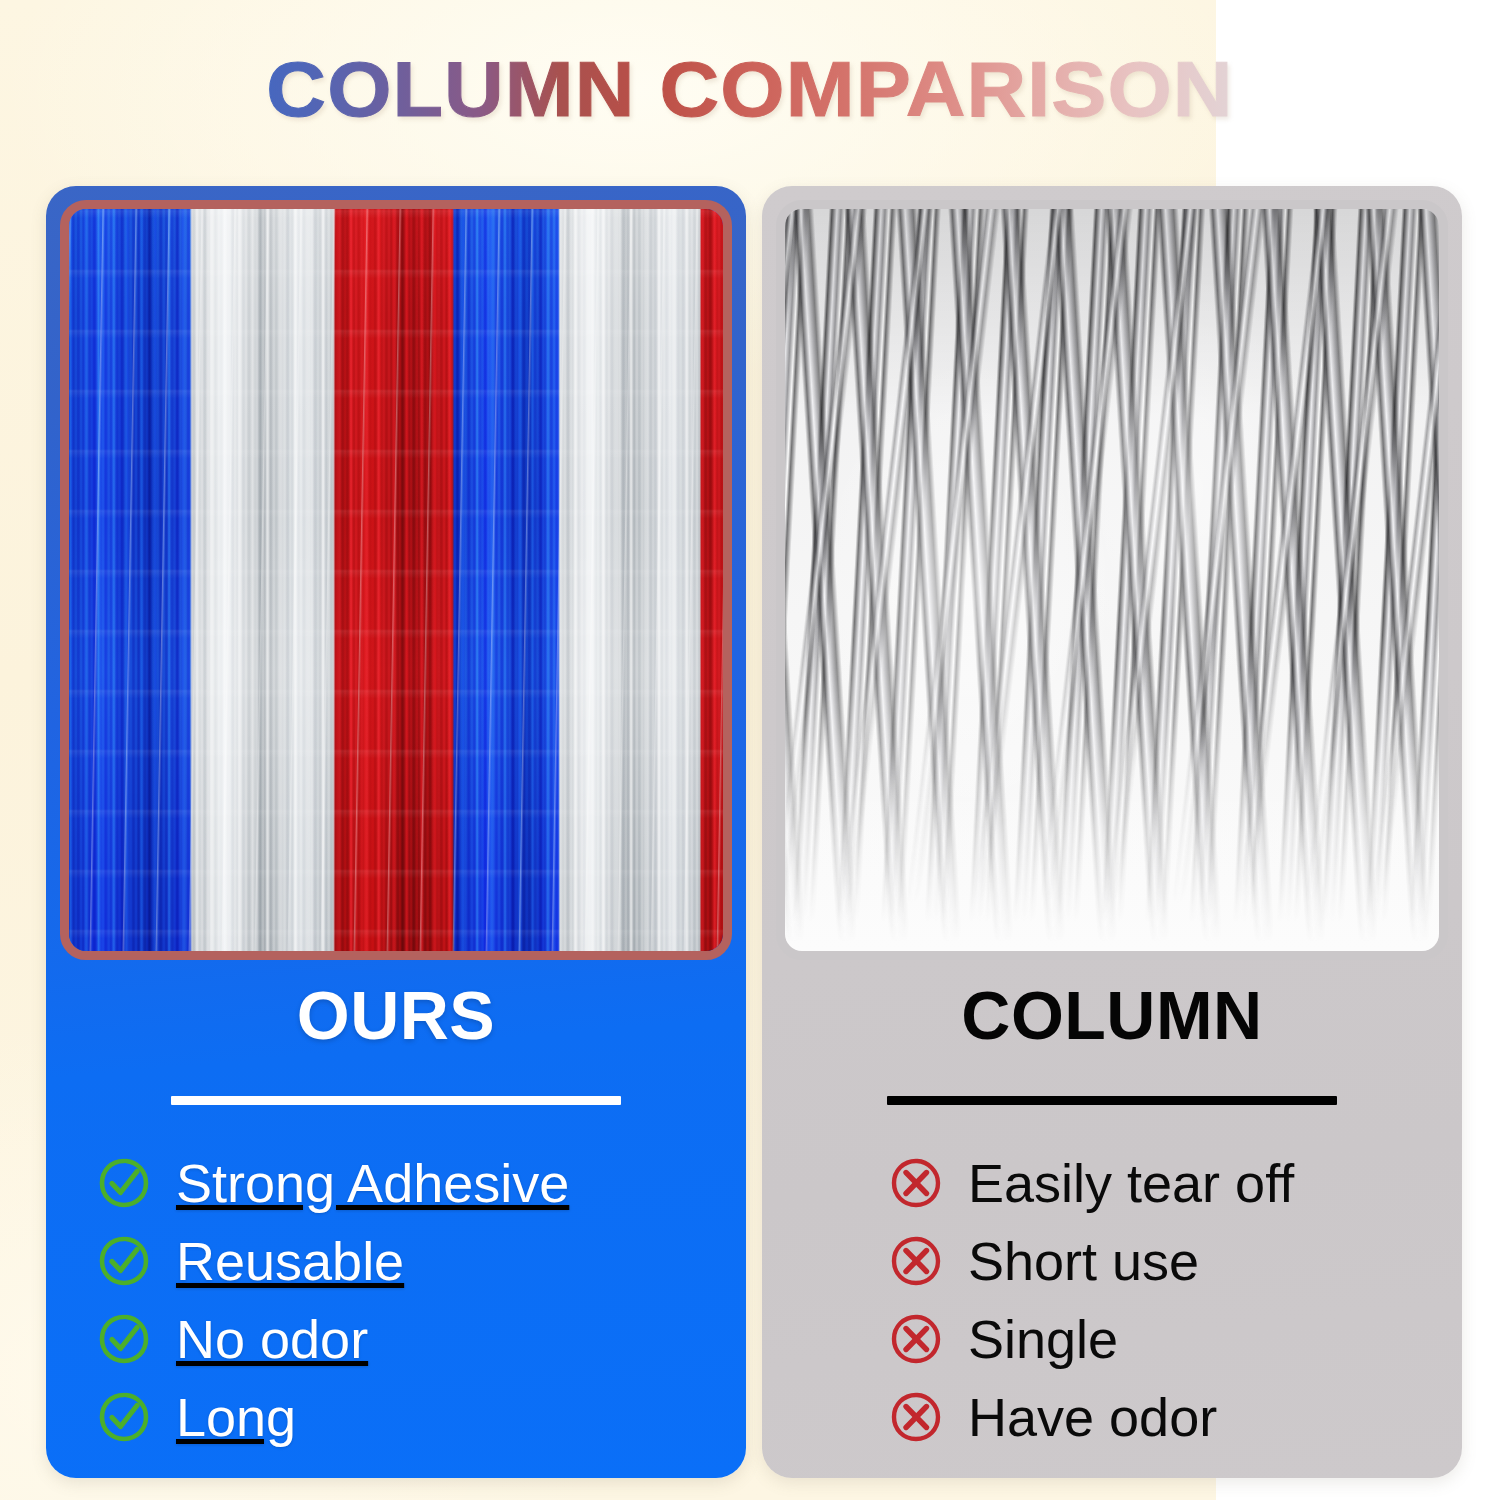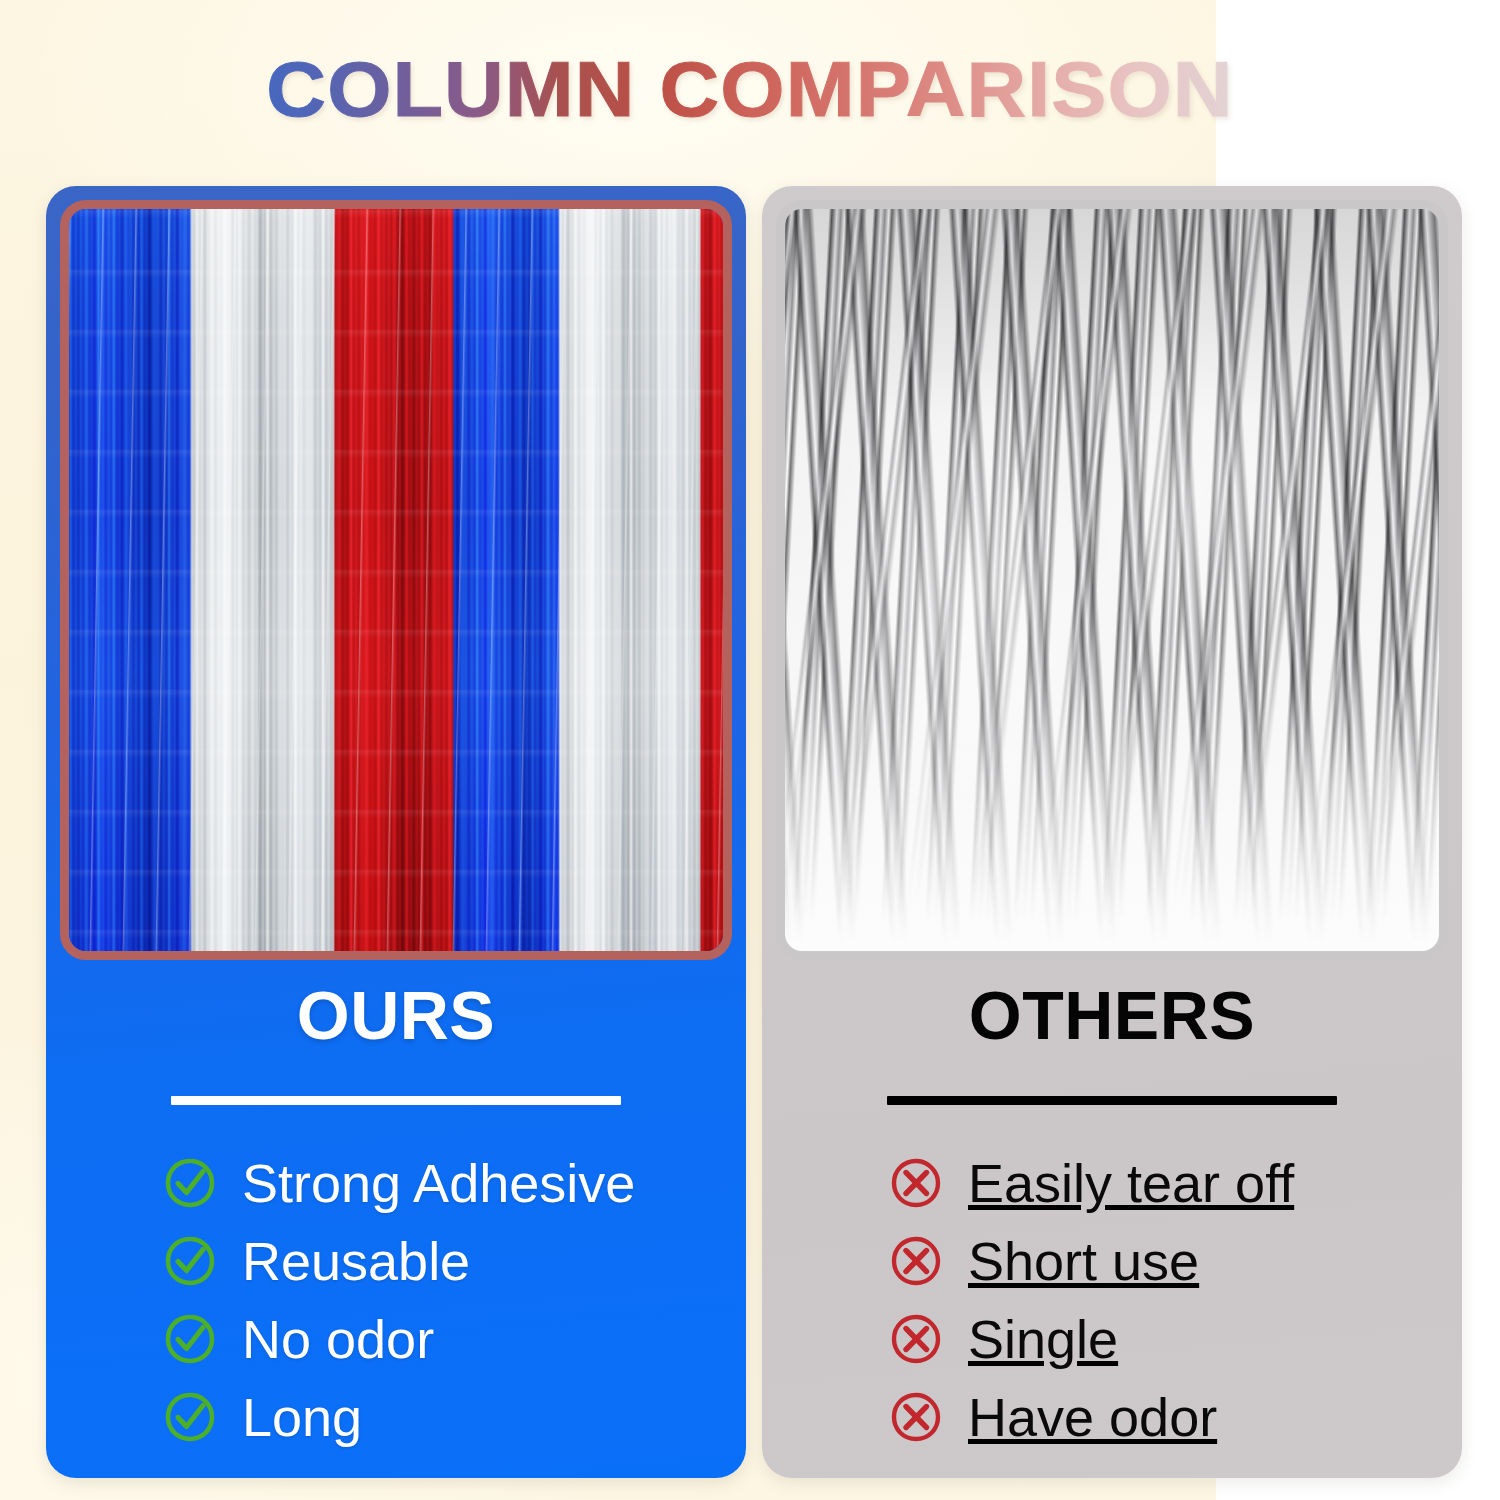--- a/index.html
+++ b/index.html
@@ -226,22 +226,22 @@
     left:0; width:700px;
     top:958px;
   }
   .feature{
     display:flex;
     align-items:center;
     height:78px;
     padding-left:0;
     justify-content:flex-start;
   }
-  #list-ours .feature{ padding-left:118px; }
-  #list-others .feature{ padding-left:128px;text-decoration:underline; }
+  #list-ours .feature{ padding-left:52px;text-decoration:underline; }
+  #list-others .feature{ padding-left:128px; }
 
   .mark{
     flex:0 0 auto;
     width:52px; height:52px;
     margin-right:26px;
   }
   .mark svg{ display:block; width:52px; height:52px; }
 
   .feature-label{
     font-size:54px;
@@ -321,21 +321,21 @@
     <div class="photo" id="photo-others">
       <div class="photo-inner">
         <div id="tinsel-silver"></div>
         <div class="strandset" id="strands-a"></div>
         <div class="strandset" id="strands-b"></div>
         <div class="strandset" id="strands-c"></div>
         <div id="strands-shade"></div>
       </div>
     </div>
 
-    <div class="brand" id="brand-others">OTHERS</div>
+    <div class="brand" id="brand-others">COLUMN</div>
     <div class="divider" id="divider-others"></div>
 
     <div class="featurelist" id="list-others">
 
       <div class="feature">
         <span class="mark">
           <svg viewBox="0 0 52 52">
             <path d="M26 4 C13.5 4 4 13.5 4 26 C4 38.5 13.5 48 26 48 C38.5 48 48 38.5 48 26 C48 14 38 4.5 27 4" fill="none" stroke="#c2272d" stroke-width="4.4" stroke-linecap="round"></path>
             <path d="M16 15.5 L36.5 36.5" fill="none" stroke="#c2272d" stroke-width="5.4" stroke-linecap="round"></path>
             <path d="M36.5 15.5 L16 36.5" fill="none" stroke="#c2272d" stroke-width="5.4" stroke-linecap="round"></path>

